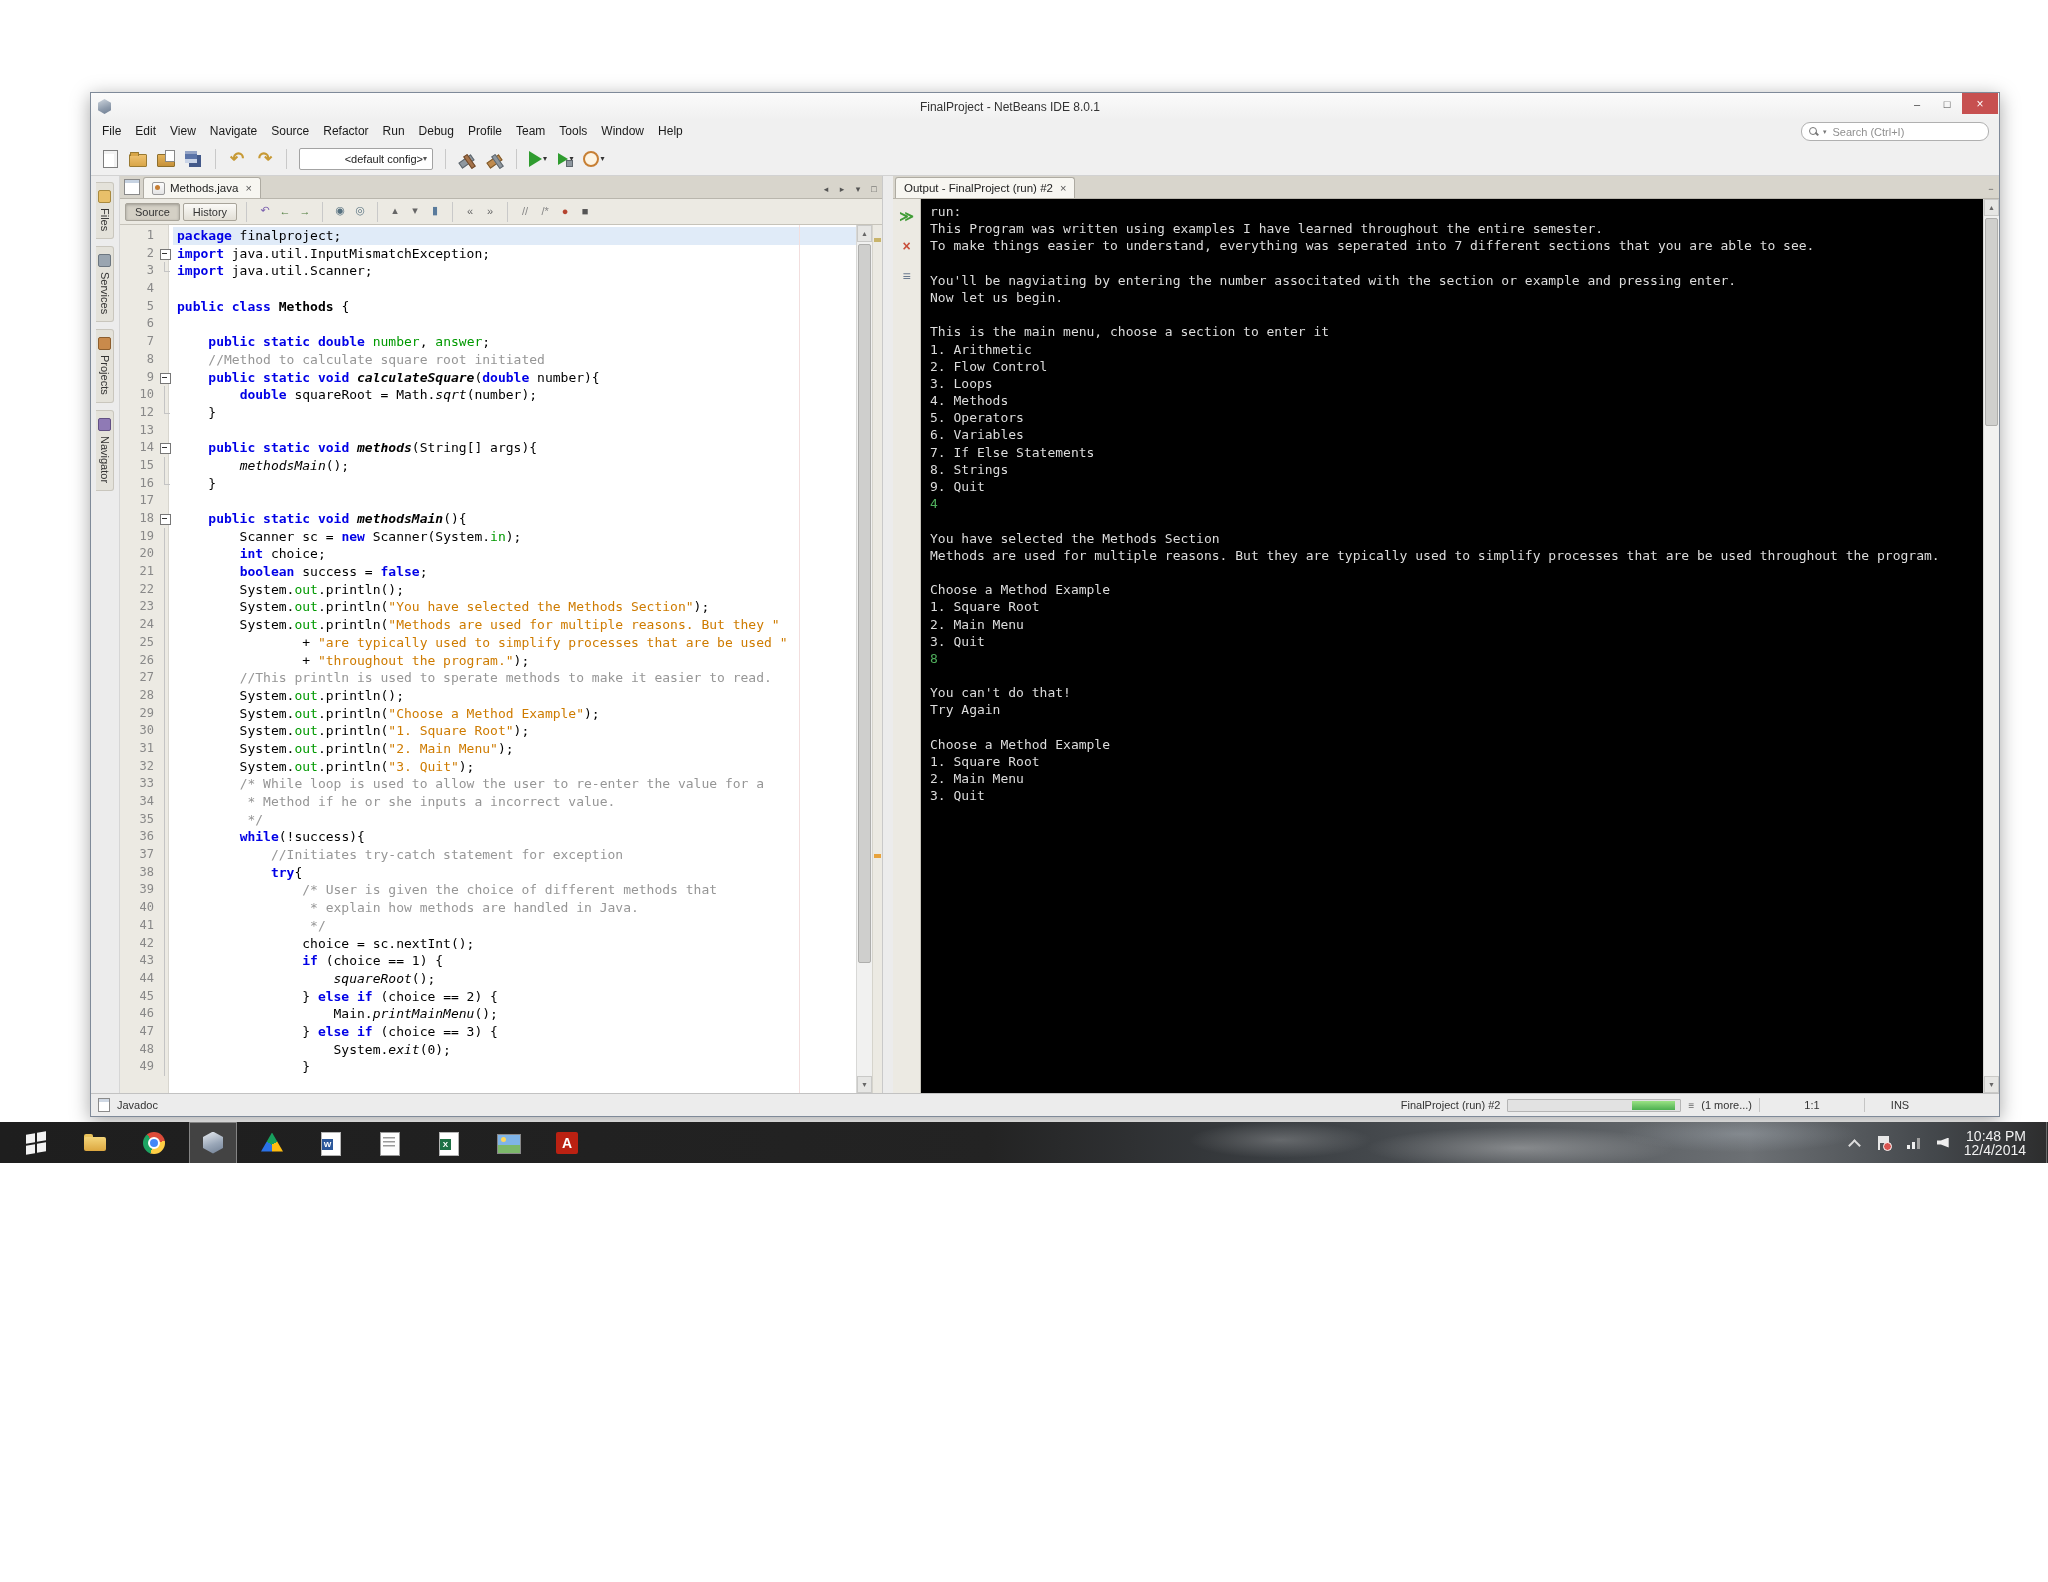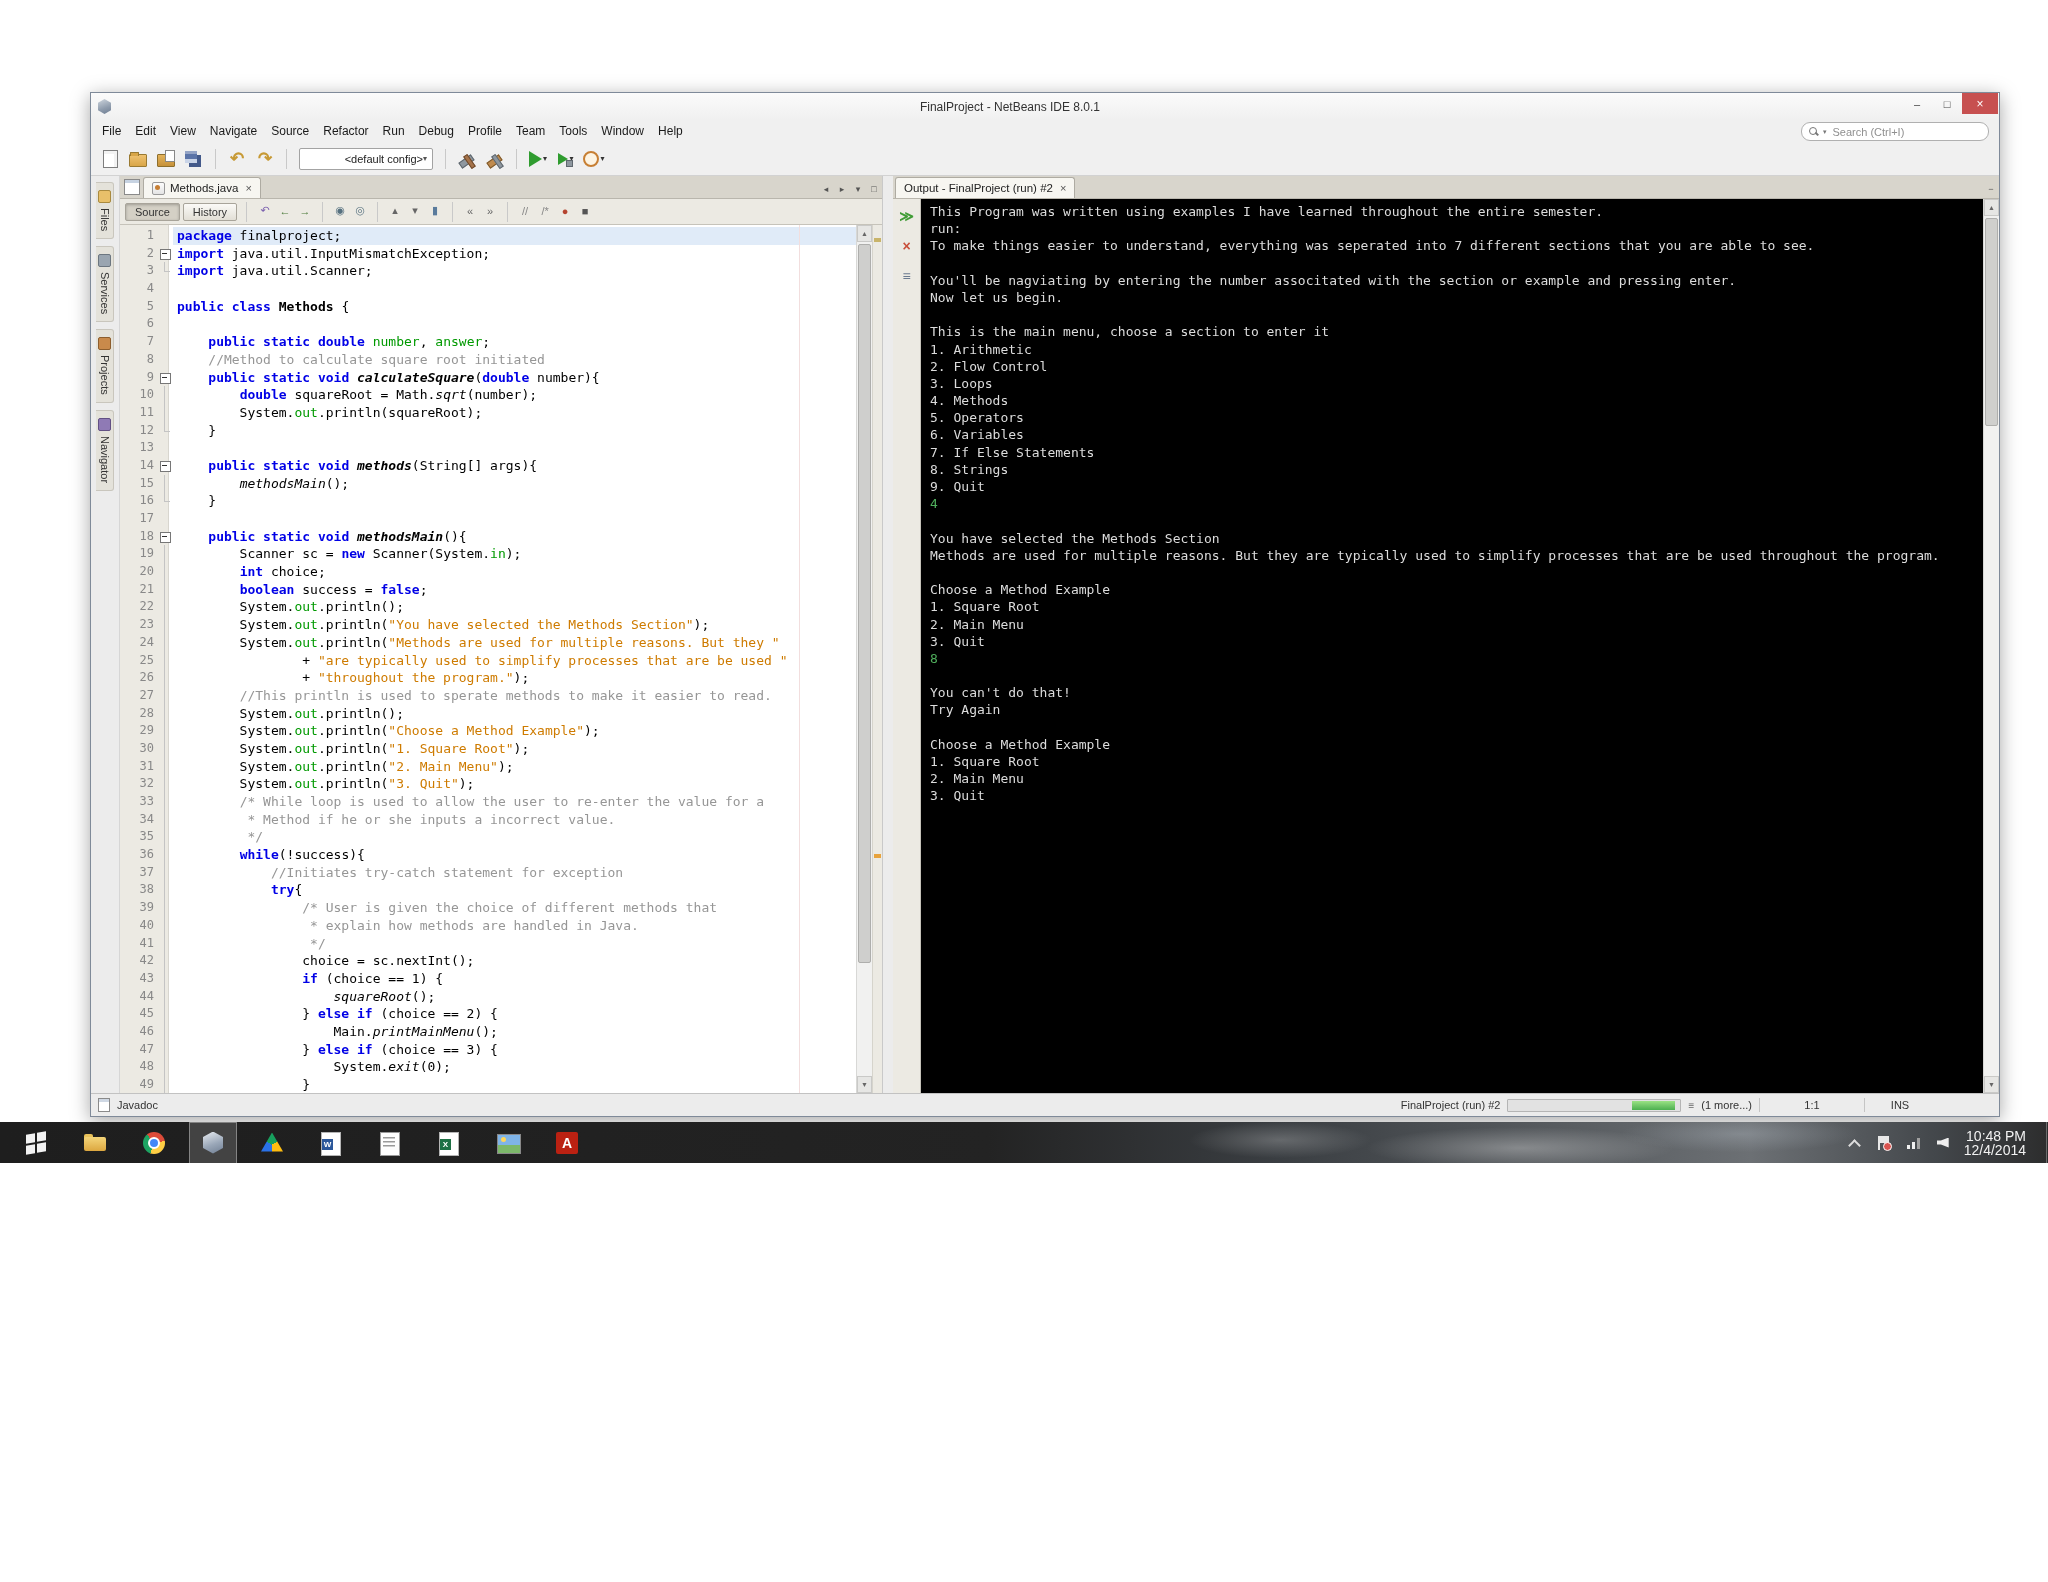--- a/index.html
+++ b/index.html
@@ -384,25 +384,20 @@
                 <span class="cnum">9</span>
                 <span class="fcell f-s"></span>
                 <span class="ctxt"><span class="tk-p">    </span><span class="tk-k">public</span><span class="tk-p"> </span><span class="tk-k">static</span><span class="tk-p"> </span><span class="tk-k">void</span><span class="tk-p"> </span><span class="tk-m">calculateSquare</span><span class="tk-p">(</span><span class="tk-k">double</span><span class="tk-p"> number){</span></span>
               </div>
               <div class="crow">
                 <span class="cnum">10</span>
                 <span class="fcell f-m"></span>
                 <span class="ctxt"><span class="tk-p">        </span><span class="tk-k">double</span><span class="tk-p"> squareRoot = Math.</span><span class="tk-i">sqrt</span><span class="tk-p">(number);</span></span>
               </div>
               <div class="crow">
-                <span class="cnum">11</span>
-                <span class="fcell f-m"></span>
-                <span class="ctxt"><span class="tk-p">        System.</span><span class="tk-f">out</span><span class="tk-p">.println(squareRoot);</span></span>
-              </div>
-              <div class="crow">
                 <span class="cnum">12</span>
                 <span class="fcell f-e"></span>
                 <span class="ctxt"><span class="tk-p">    }</span></span>
               </div>
               <div class="crow">
                 <span class="cnum">13</span>
                 <span class="fcell"></span>
                 <span class="ctxt"></span>
               </div>
               <div class="crow">
@@ -613,22 +608,22 @@
               <span class="navic">−</span>
             </span>
         </div>
         <div class="out-body">
           <div class="out-side" id="out-side-icons">
               <span class="osico" style="color: rgb(63, 156, 53);">≫</span>
               <span class="osico" style="color: rgb(200, 79, 58);">×</span>
               <span class="osico" style="color: rgb(107, 123, 144);">≡</span>
             </div>
           <div class="console" id="console-lines">
+              <div class="oline ol-std">run:</div>
               <div class="oline ol-std">This Program was written using examples I have learned throughout the entire semester.</div>
-              <div class="oline ol-std">run:</div>
               <div class="oline ol-std">To make things easier to understand, everything was seperated into 7 different sections that you are able to see.</div>
               <div class="oline ol-std">&nbsp;</div>
               <div class="oline ol-std">You'll be nagviating by entering the number associtated with the section or example and pressing enter.</div>
               <div class="oline ol-std">Now let us begin.</div>
               <div class="oline ol-std">&nbsp;</div>
               <div class="oline ol-std">This is the main menu, choose a section to enter it</div>
               <div class="oline ol-std">1. Arithmetic</div>
               <div class="oline ol-std">2. Flow Control</div>
               <div class="oline ol-std">3. Loops</div>
               <div class="oline ol-std">4. Methods</div>

